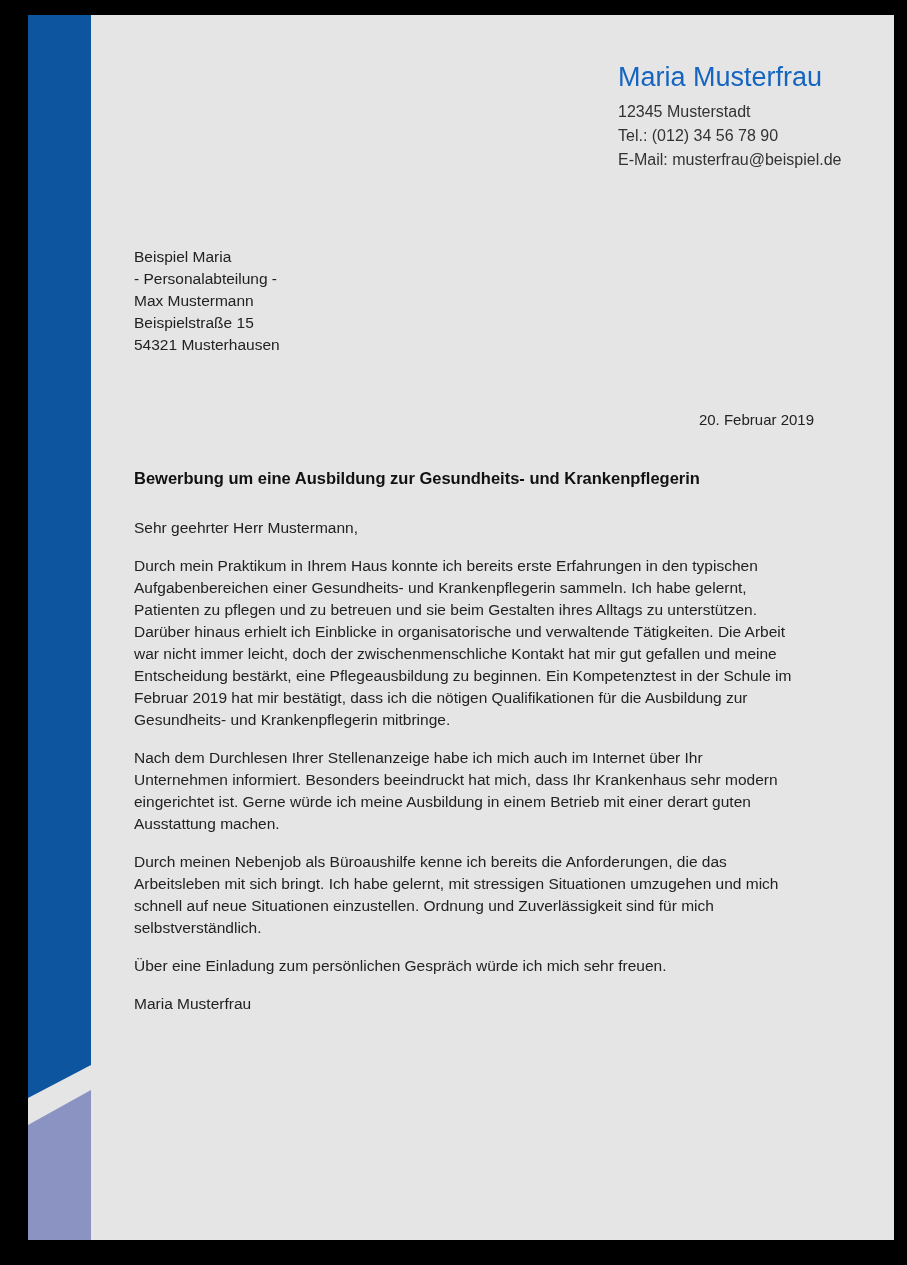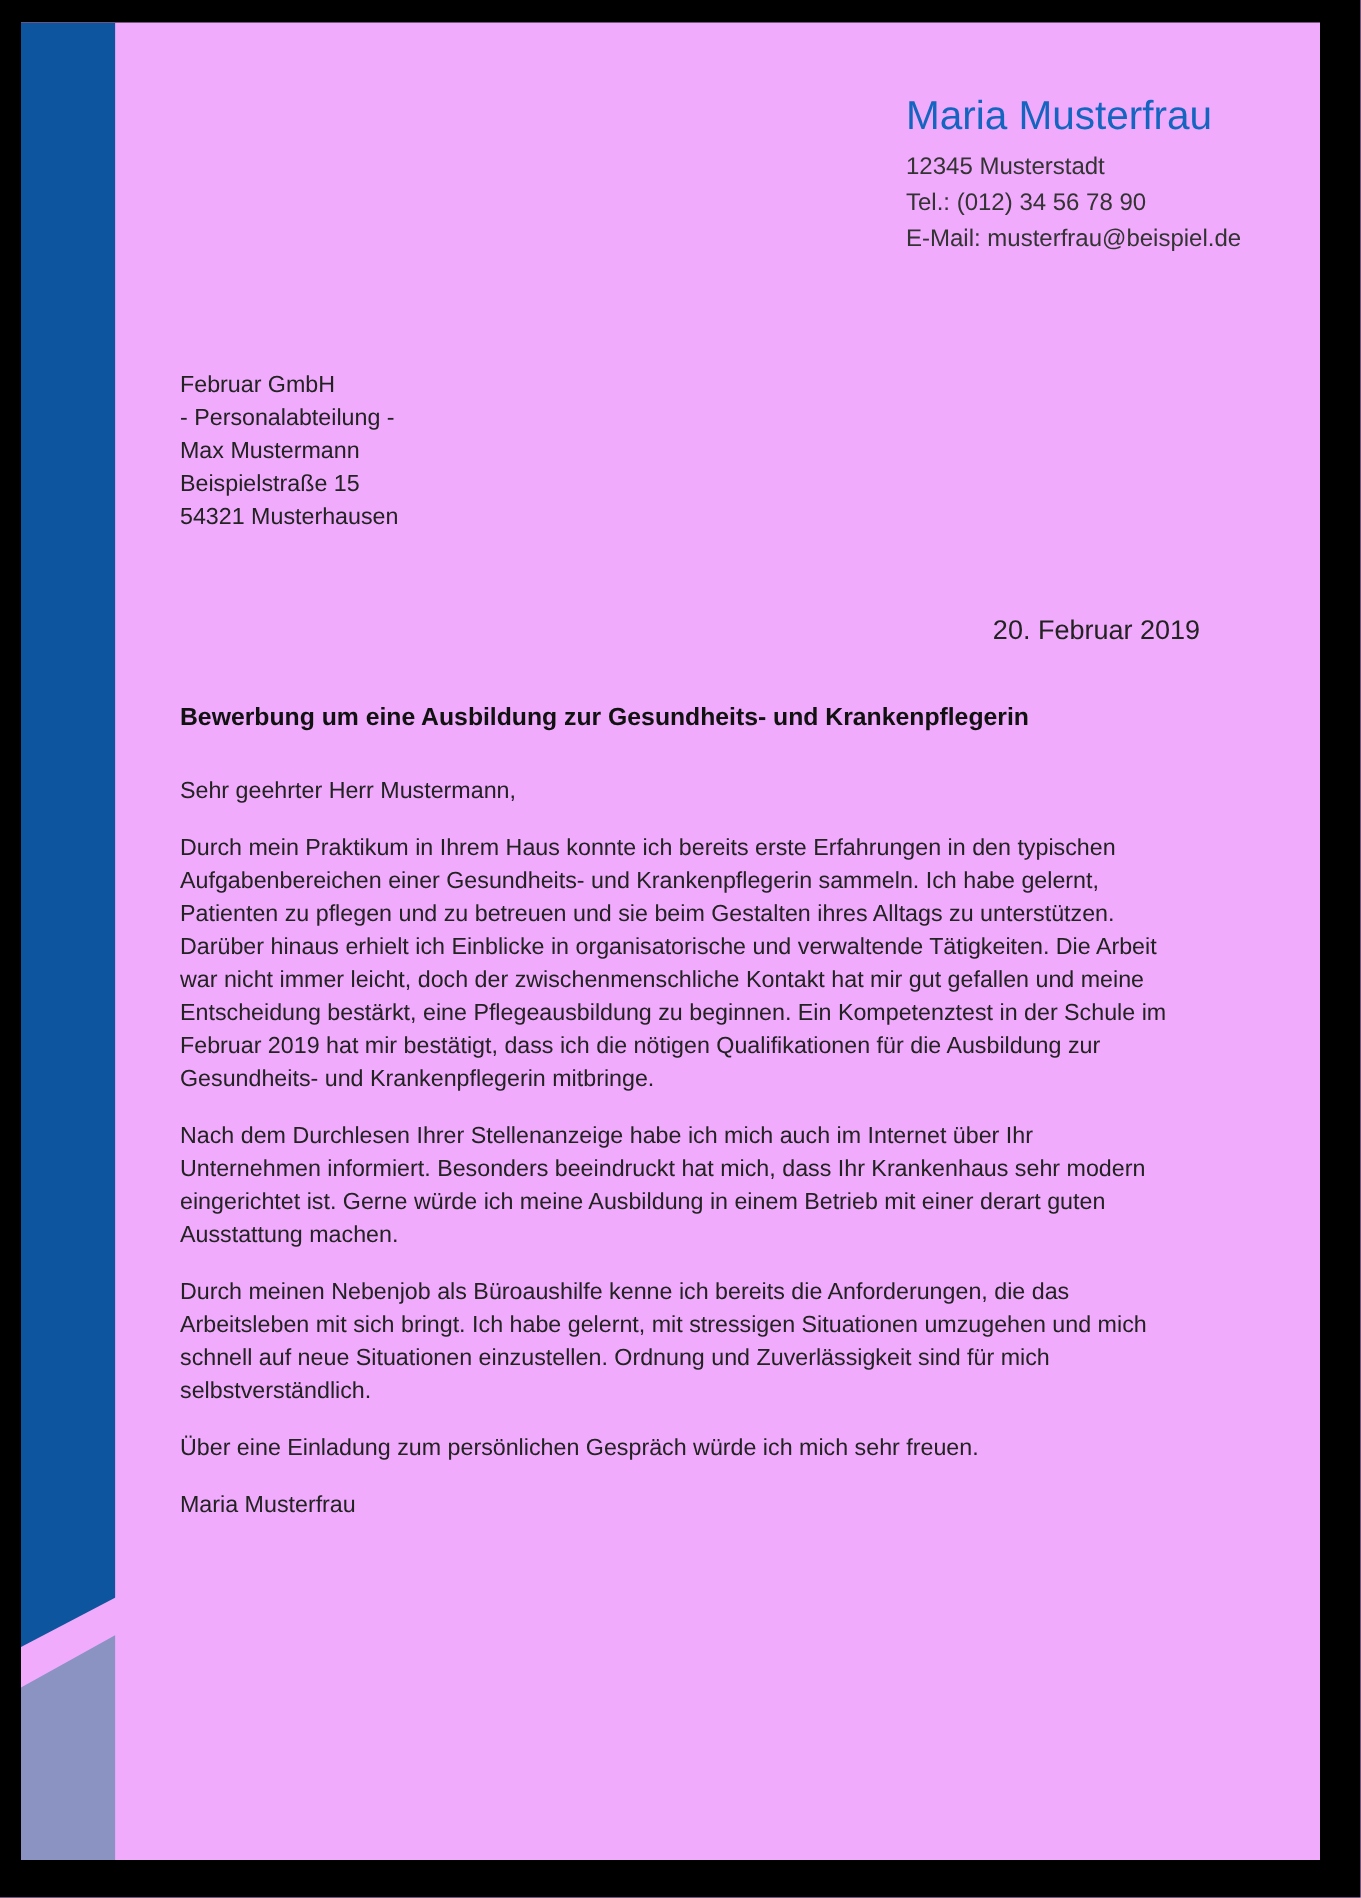--- a/index.html
+++ b/index.html
@@ -9,25 +9,25 @@
   body {
     width: 907px;
     height: 1265px;
     background: #000000;
     position: relative;
     font-family: "Liberation Sans", sans-serif;
     overflow: hidden;
   }
   .page {
     position: absolute;
-    left: 14px;
+    left: 28px;
     top: 15px;
     width: 866px;
     height: 1225px;
-    background: #f0abfc;
+    background: #e5e5e5;
   }
   .stripe {
     position: absolute;
     left: 0;
     top: 0;
     width: 63px;
     height: 1225px;
   }
   .stripe-dark {
     position: absolute;
@@ -61,21 +61,21 @@
     font-size: 15.5px;
     line-height: 22px;
   }
   .dateline {
     position: absolute;
     left: 106px;
     top: 394px;
     width: 680px;
     text-align: right;
     color: #222222;
-    font-size: 18px;
+    font-size: 15px;
     line-height: 22px;
   }
   .subject {
     position: absolute;
     left: 106px;
     top: 452px;
     width: 690px;
     color: #111111;
     font-size: 16.5px;
     font-weight: bold;
@@ -109,21 +109,21 @@
   </div>
 
   <div class="sender">
     <div class="sender-name" style="color: rgb(21, 101, 192);">Maria Musterfrau</div>
     <div>12345 Musterstadt</div>
     <div>Tel.: (012) 34 56 78 90</div>
     <div>E-Mail: musterfrau@beispiel.de</div>
   </div>
 
   <div class="recipient">
-    <div>Februar GmbH</div>
+    <div>Beispiel Maria</div>
     <div>- Personalabteilung -</div>
     <div>Max Mustermann</div>
     <div>Beispielstraße 15</div>
     <div>54321 Musterhausen</div>
   </div>
 
   <div class="dateline">20. Februar 2019</div>
 
   <div class="subject">Bewerbung um eine Ausbildung zur Gesundheits- und Krankenpflegerin</div>
 

